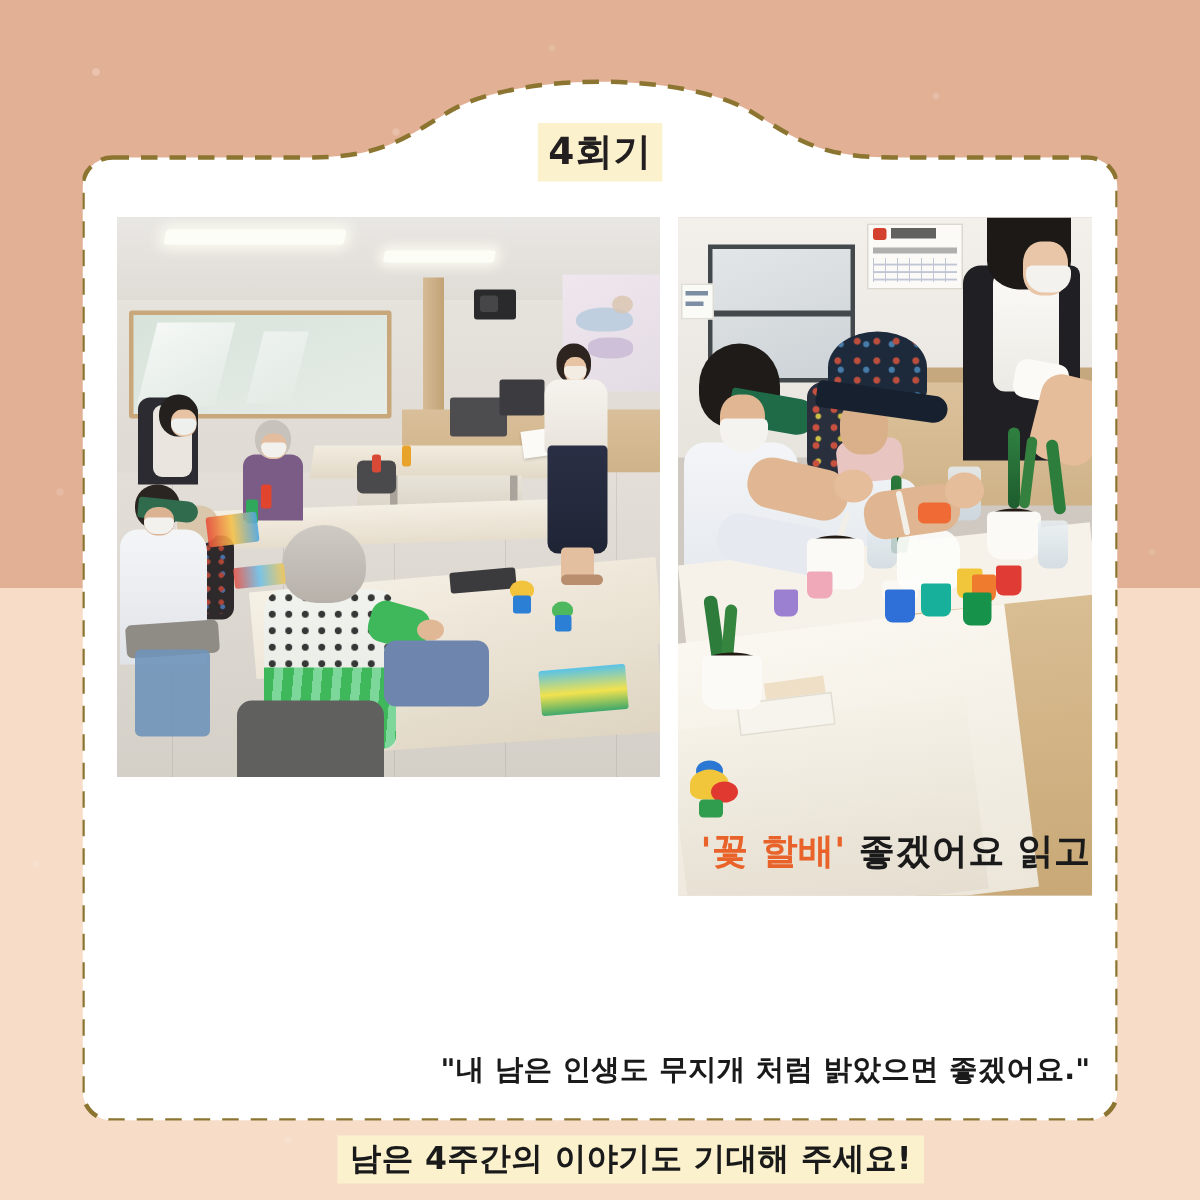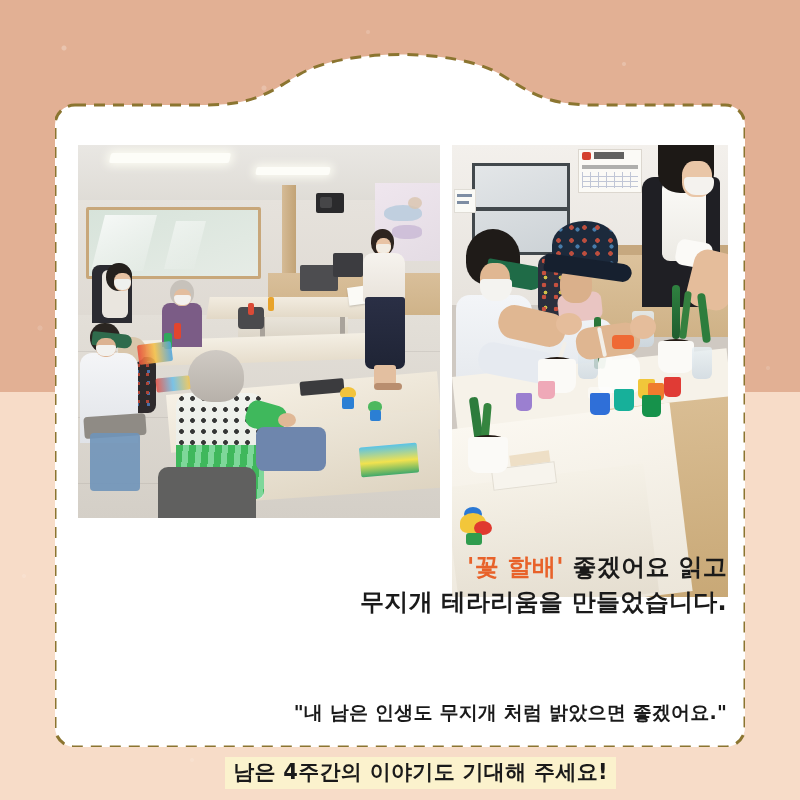--- a/index.html
+++ b/index.html
@@ -337,20 +337,21 @@
                L 690 675
                A 20 20 0 0 1 670 695
                L 20 695
                A 20 20 0 0 1 0 675
                L 0 73
                A 20 20 0 0 1 20 53 Z" fill="#ffffff" stroke="#8b7530" stroke-width="3" stroke-dasharray="11 8" stroke-linecap="butt"></path>
     </svg>
 
     <div class="card-content">
 
+      <div class="title-badge">4회기</div>
 
       <div class="photo photo-left">
         <div class="ph-layer l-ceiling"></div>
         <div class="ph-layer l-light1"></div>
         <div class="ph-layer l-light2"></div>
         <div class="ph-layer l-wall"></div>
         <div class="ph-layer l-board"></div>
         <div class="ph-layer l-board-glare"></div>
         <div class="ph-layer l-board-glare2"></div>
         <div class="ph-layer l-pillar"></div>
@@ -497,21 +498,20 @@
         <div class="ph-layer r-pot3-soil"></div>
         <div class="ph-layer r-pot3"></div>
         <div class="ph-layer r-toy-b"></div>
         <div class="ph-layer r-toy"></div>
         <div class="ph-layer r-toy-r"></div>
         <div class="ph-layer r-toy-g"></div>
       </div>
 
       <div class="txt-block">
         <div class="txt-line"><span class="txt-accent">'꽃 할배'</span><span> 좋겠어요 읽고</span></div>
-        <div class="txt-line">무지개 테라리움을 만들었습니다.</div>
       </div>
 
       <div class="quote-line">"내 남은 인생도 무지개 처럼 밝았으면 좋겠어요."</div>
 
     </div>
   </div>
 
   <div class="bottom-banner">
     <span>남은 4주간의 이야기도 기대해 주세요!</span>
   </div>

